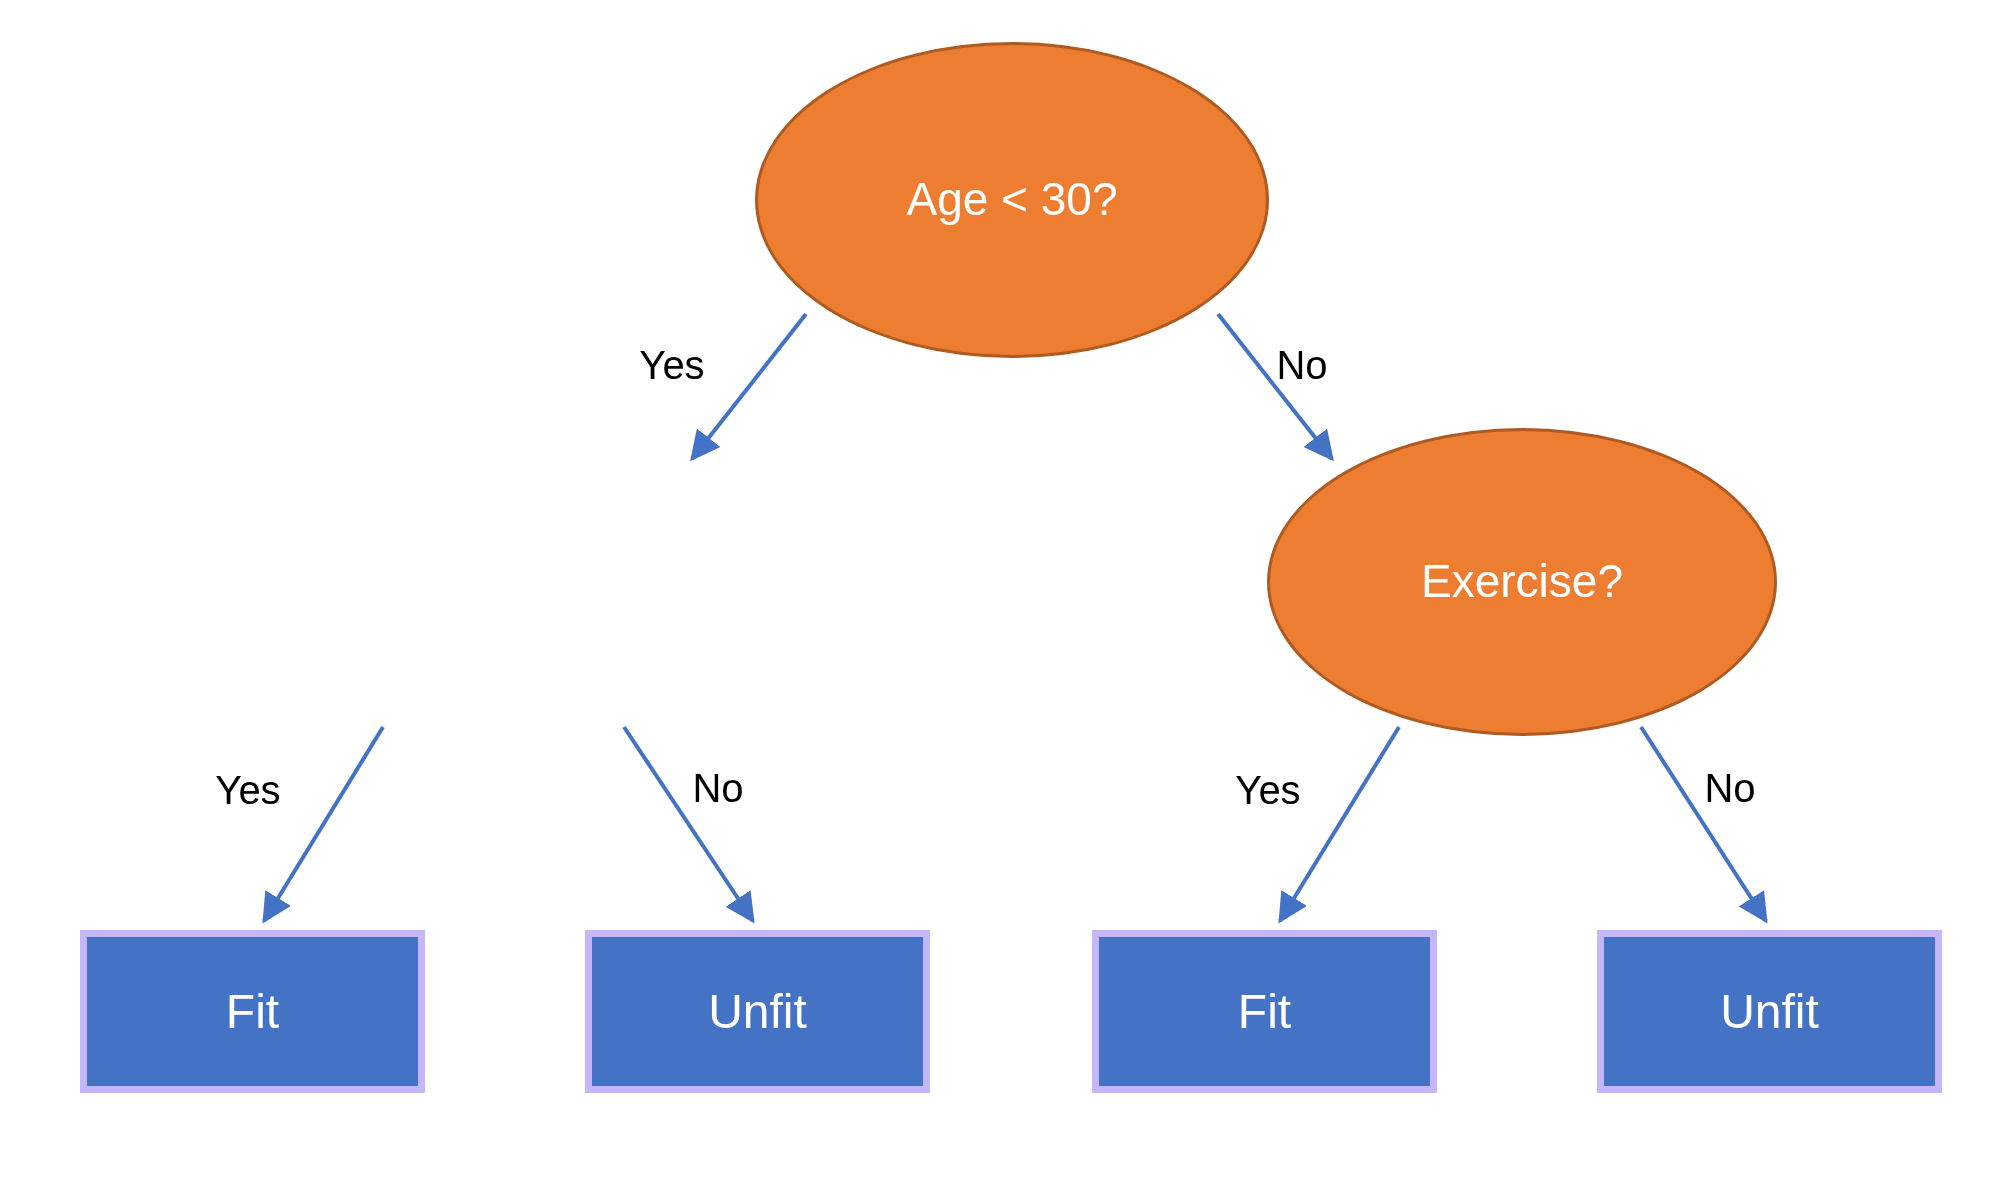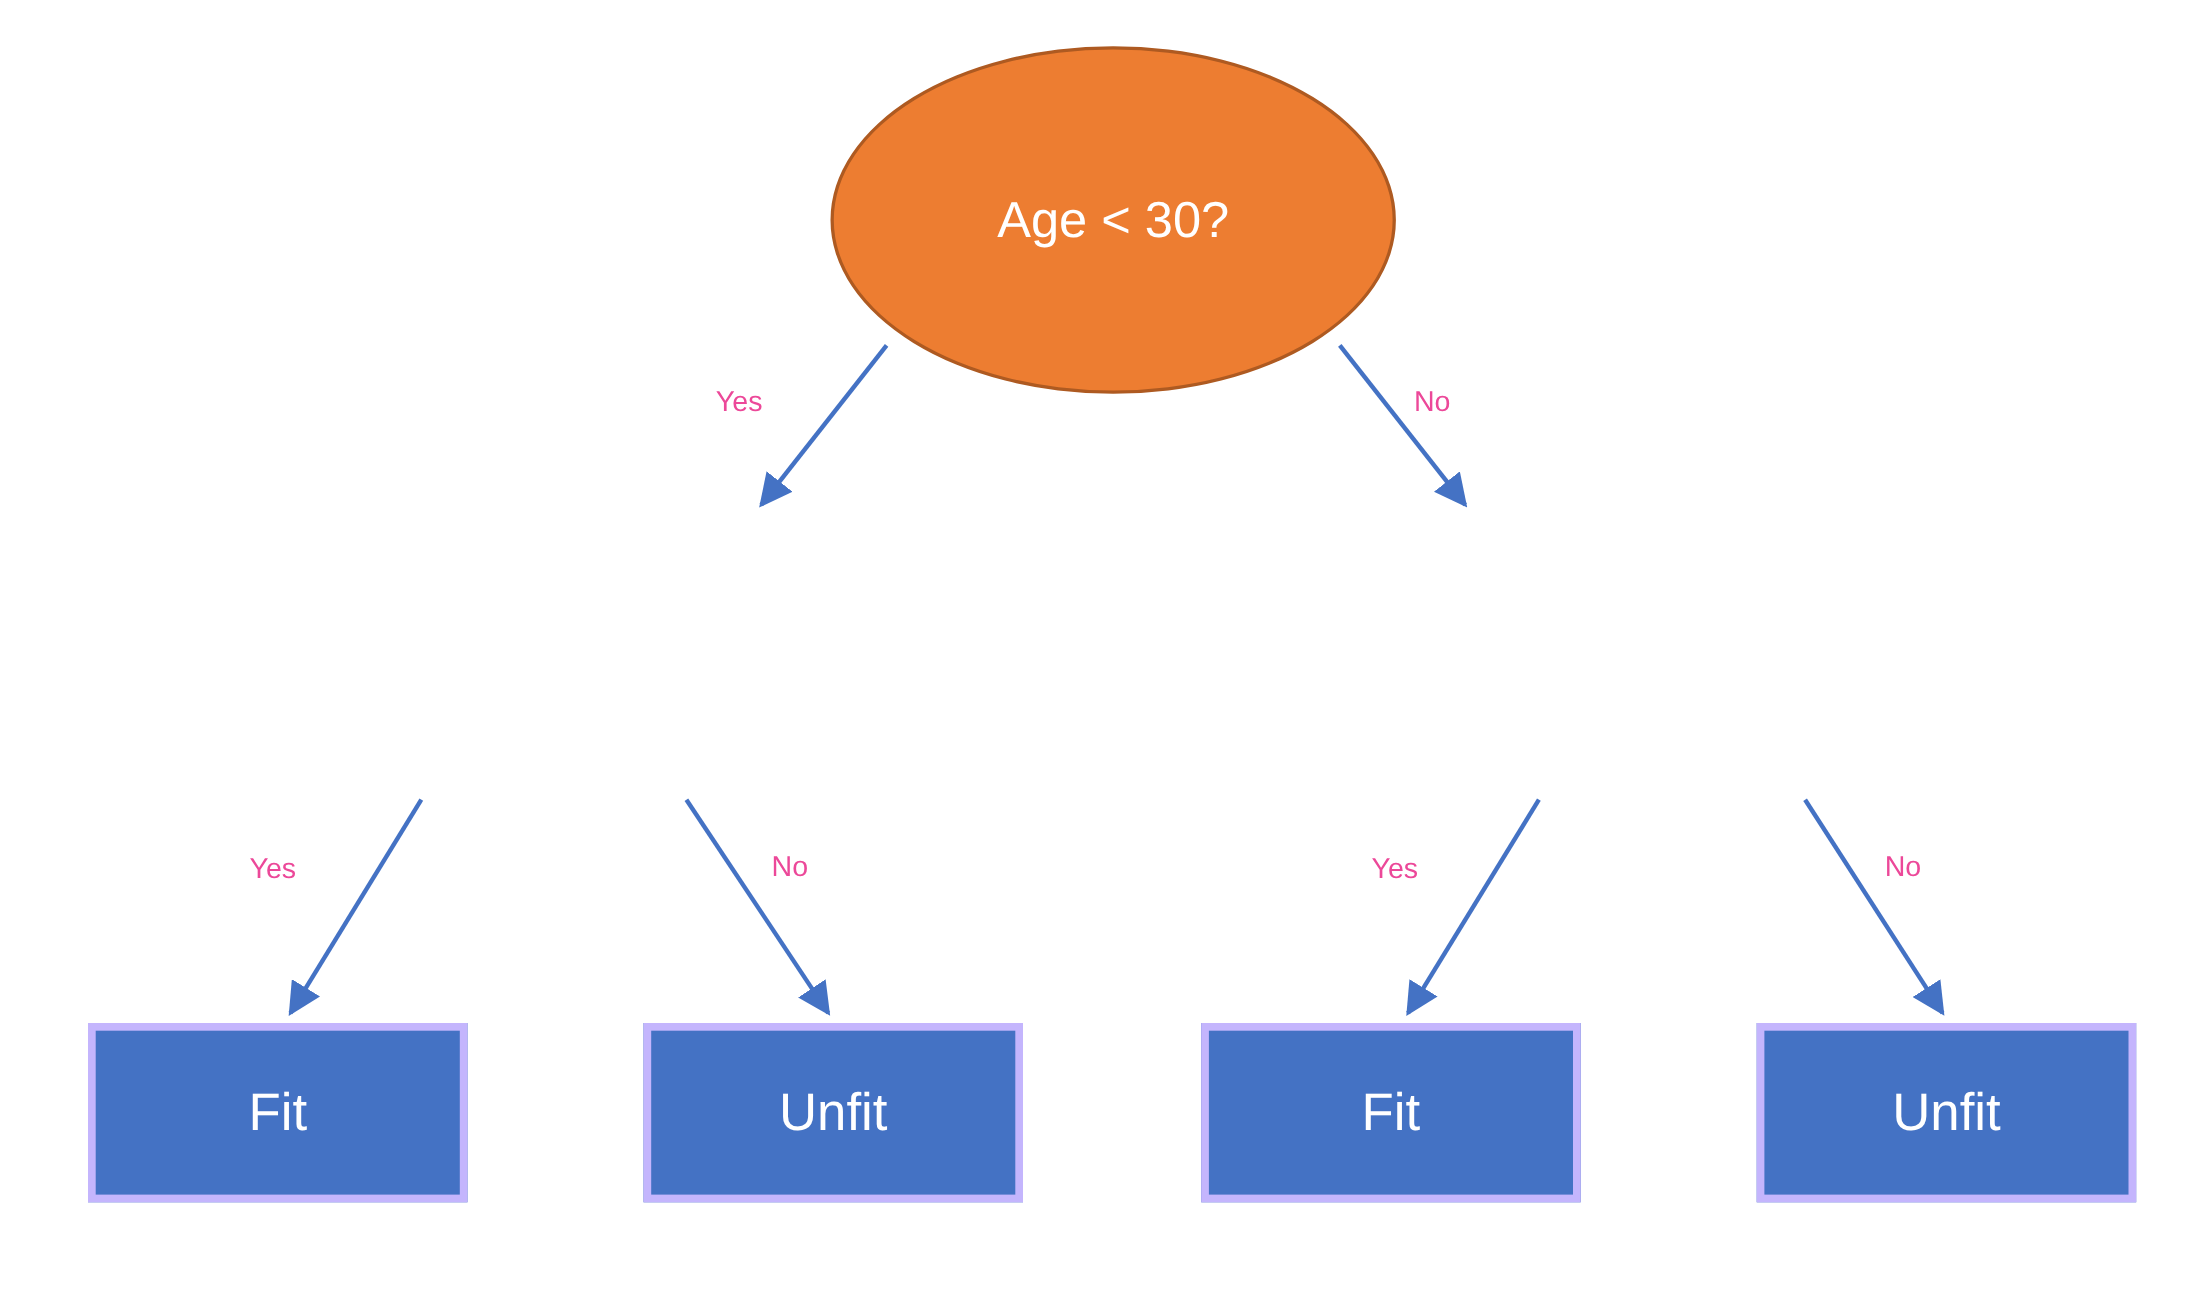--- a/index.html
+++ b/index.html
@@ -45,22 +45,22 @@
     max-width: 250px;
   }
   .leaf {
     background: #4472C4;
     border: 7px solid #c4b5fd;
     font-size: 48px;
   }
   .edge-label {
     position: absolute;
     transform: translate(-50%, -50%);
-    font-size: 26px;
-    color: #ec4899;
+    font-size: 40px;
+    color: #000000;
     white-space: nowrap;
   }
 
   
   .node-root      { left: 755px;  top: 42px;  width: 514px; height: 316px; }
   .node-eat       { left: 252px;  top: 428px; width: 508px; height: 308px; }
   .node-exercise  { left: 1267px; top: 428px; width: 510px; height: 308px; }
   .leaf-fit-left    { left: 80px;   top: 930px; width: 345px; height: 163px; }
   .leaf-unfit-left  { left: 585px;  top: 930px; width: 345px; height: 163px; }
   .leaf-fit-right   { left: 1092px; top: 930px; width: 345px; height: 163px; }
@@ -91,20 +91,23 @@
     <line x1="624" y1="727" x2="753" y2="921" stroke="#4472C4" stroke-width="4" marker-end="url(#arrowhead)"></line>
     <line x1="1399" y1="727" x2="1280" y2="921" stroke="#4472C4" stroke-width="4" marker-end="url(#arrowhead)"></line>
     <line x1="1641" y1="727" x2="1766" y2="921" stroke="#4472C4" stroke-width="4" marker-end="url(#arrowhead)"></line>
   </svg>
 
   <div class="node decision node-root">
     <div class="node-label">Age &lt; 30?</div>
   </div>
 
 
+  <div class="node decision node-exercise">
+    <div class="node-label">Exercise?</div>
+  </div>
 
   <div class="node leaf leaf-fit-left">
     <div class="node-label">Fit</div>
   </div>
 
   <div class="node leaf leaf-unfit-left">
     <div class="node-label">Unfit</div>
   </div>
 
   <div class="node leaf leaf-fit-right">

